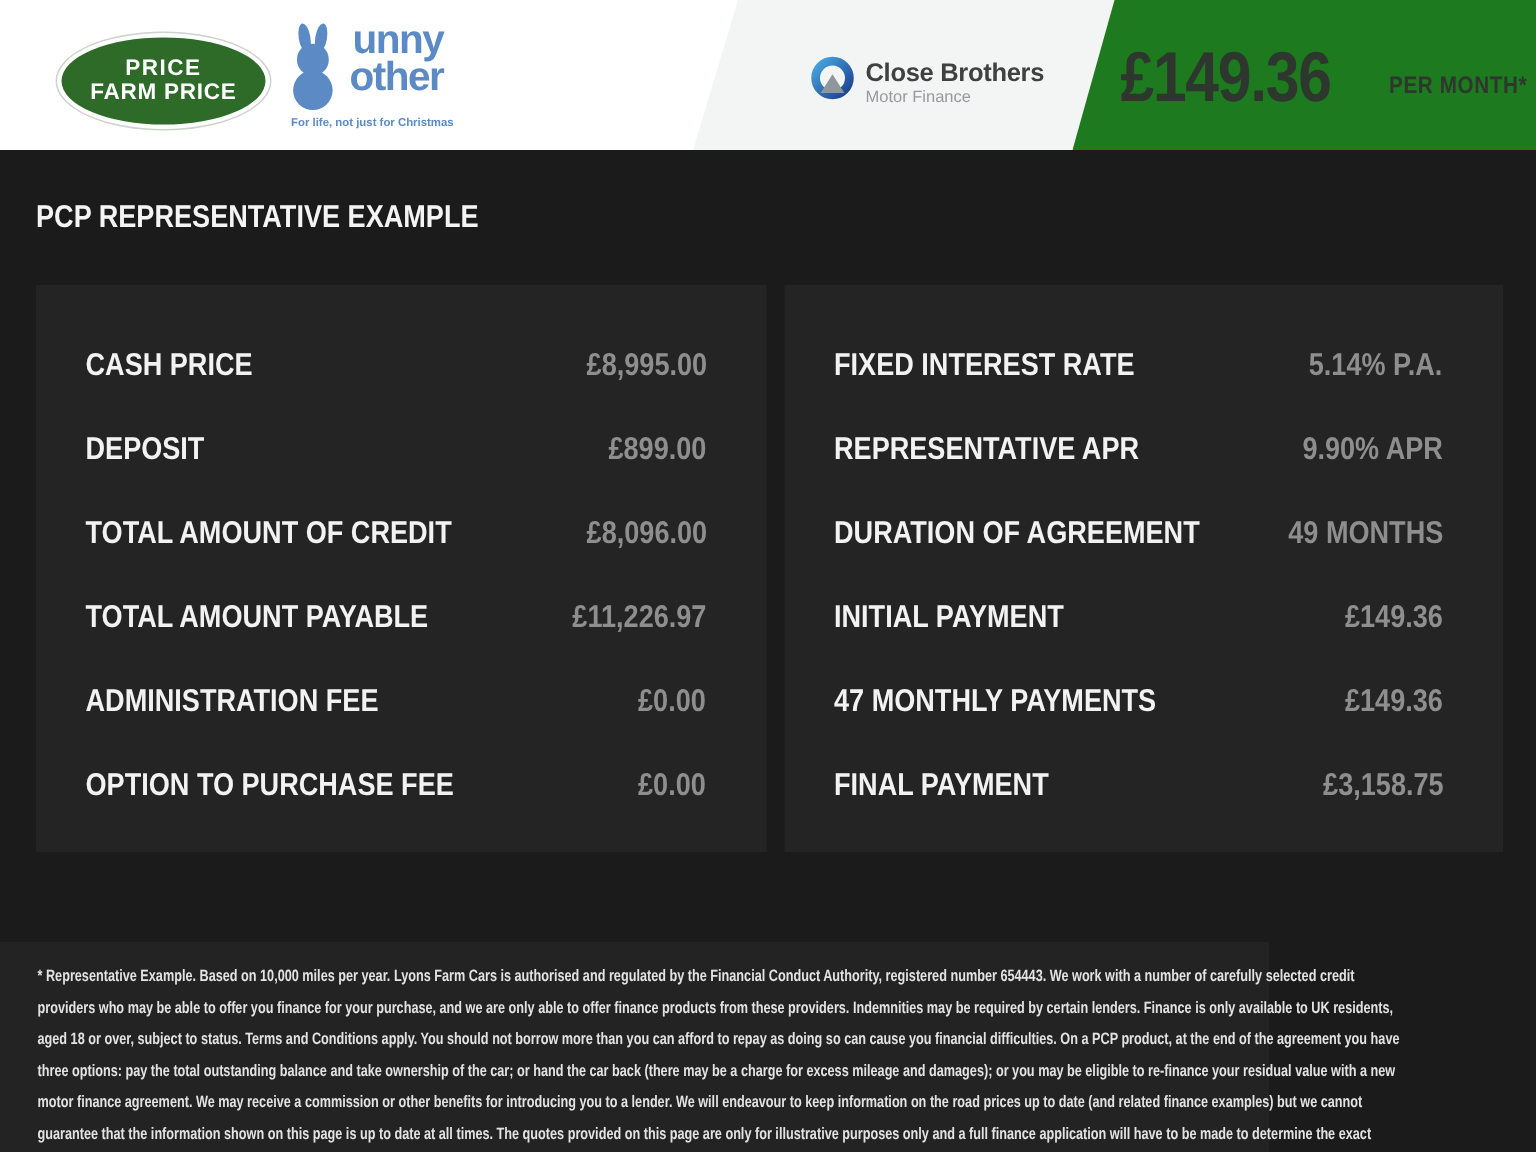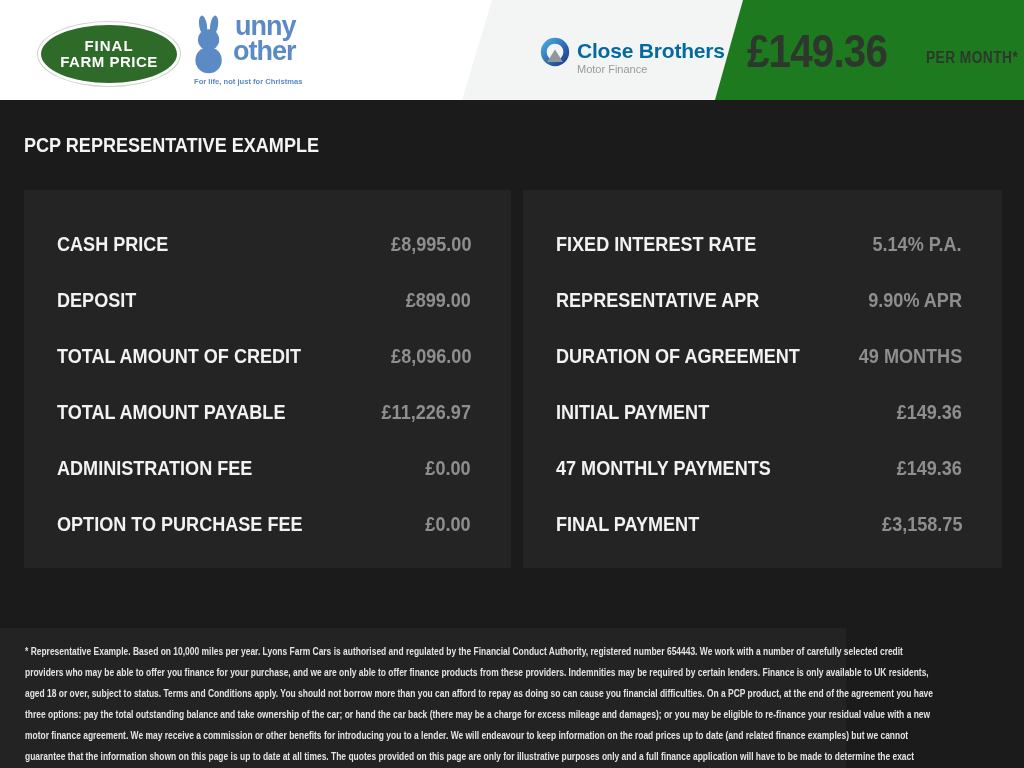--- a/index.html
+++ b/index.html
@@ -24,21 +24,21 @@
 
   .bunny { position:absolute; left:192px; top:14px; width:120px; height:74px; color:#5b8ac4; }
   .bunny-row { display:flex; align-items:flex-start; }
   .bunny-words { margin-left:2px; font-weight:bold; line-height:0.92;text-align:right; }
   .bunny-w1 { font-size:27px; letter-spacing:-1px; }
   .bunny-w2 { font-size:27px; letter-spacing:-1px; margin-left:5px; }
   .bunny-tag { position:absolute; left:2px; bottom:2px; font-size:7.6px; font-weight:bold; white-space:nowrap; }
 
   .closeb { position:absolute; left:540px; top:37px; display:flex; align-items:flex-start; gap:7px; }
   .closeb-texts { line-height:1; margin-top:3px; }
-  .closeb-name { font-size:21px; font-weight:bold; color:#0369a1; letter-spacing:-0.2px; }
+  .closeb-name { font-size:17px; font-weight:bold; color:#404040; letter-spacing:-0.2px; }
   .closeb-sub { font-size:11px; color:#97999c; margin-top:3px; }
 
   .price { position:absolute; left:747px; top:0; height:100px; display:flex; align-items:center; color:#2e372e; }
   .price-amount { font-size:47px; font-weight:bold; letter-spacing:-1px; }
   .price-period { font-size:16px; font-weight:bold; margin-left:16px; margin-top:16px; letter-spacing:0.5px; }
 
   
   .cx  { display:inline-block; transform:scaleX(0.86); transform-origin:0 50%; white-space:nowrap; }
   .cxr { display:inline-block; transform:scaleX(0.86); transform-origin:100% 50%; white-space:nowrap; }
 
@@ -59,21 +59,21 @@
     transform:scaleX(0.768); transform-origin:0 0; }
 </style>
 </head>
 <body>
 
 <div class="header">
   <div class="gray-wedge"></div>
   <div class="green-wedge"></div>
 
   <div class="lyons">
-    <span class="l1">FINAL</span>
+    <span class="l1">PRICE</span>
     <span class="l2">FARM PRICE</span>
   </div>
 
   <div class="bunny">
     <div class="bunny-row">
       <span>
         <svg width="34" height="60" viewBox="0 0 40 70" fill="#5b8ac4" xmlns="http://www.w3.org/2000/svg">
           <ellipse cx="13" cy="13" rx="4.6" ry="11.5" transform="rotate(-9 13 13)"></ellipse>
           <ellipse cx="26" cy="13" rx="4.6" ry="11.5" transform="rotate(9 26 13)"></ellipse>
           <circle cx="19.5" cy="30" r="12.5"></circle>

